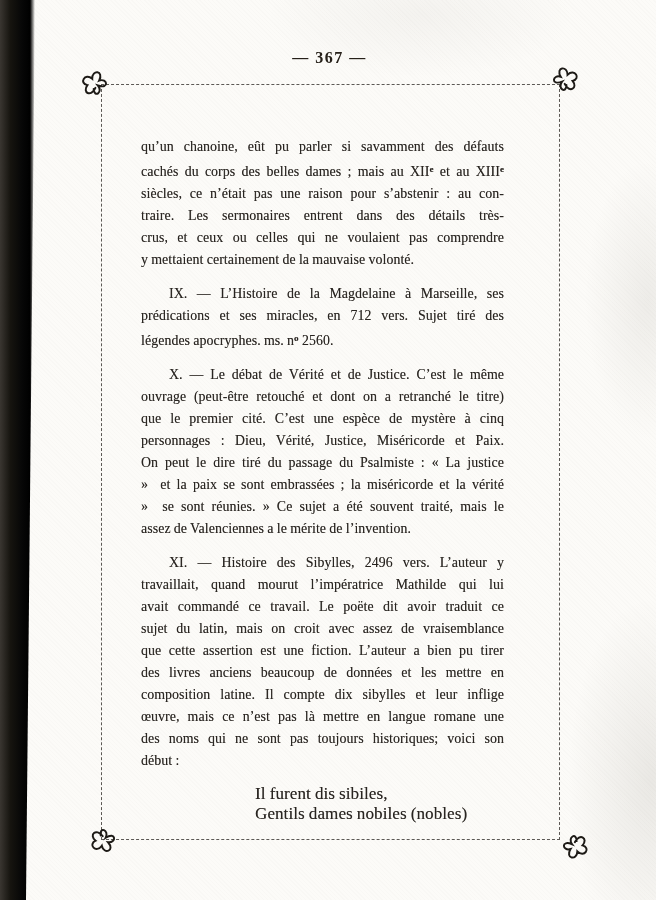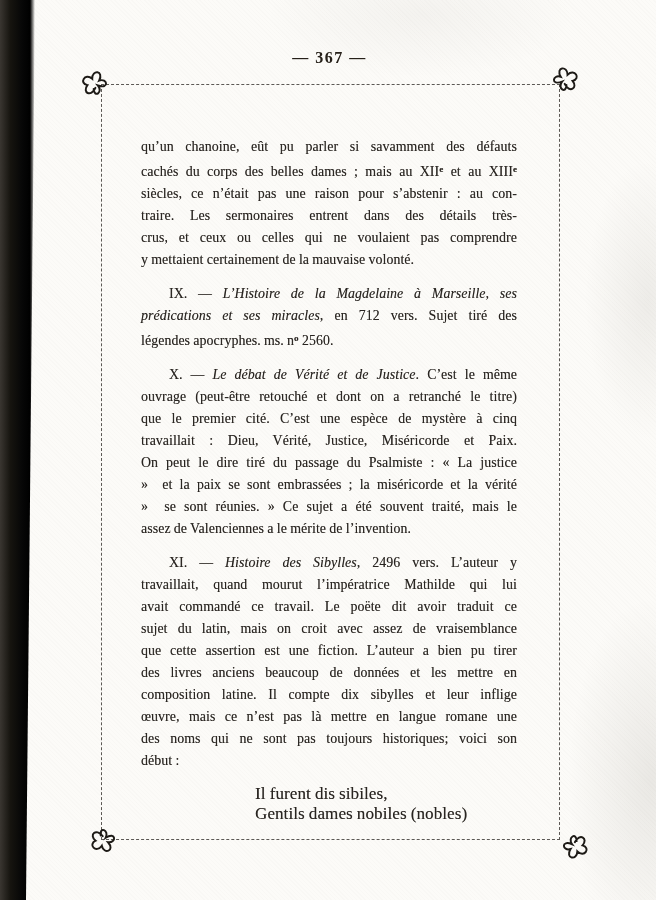--- a/index.html
+++ b/index.html
@@ -38,25 +38,25 @@
   .orn.tl{left:80px;top:70px;transform:rotate(-8deg);}
   .orn.tr{left:550px;top:66px;transform:scaleX(-1) rotate(-6deg);}
   .orn.bl{left:88px;top:824px;transform:scaleY(-1) rotate(6deg);}
   .orn.br{left:560px;top:830px;transform:scale(-1,-1) rotate(-4deg);}
   .text-block{
     position:absolute;left:141px;top:136px;width:379px;
     font-size:13.8px;line-height:22px;
     letter-spacing:0.1px;word-spacing:-0.3px;
     text-shadow:0.2px 0.2px 0 rgba(40,36,32,0.45);
   }
-  .para{margin:0 3px 12px 0;}
+  .para{margin:0 16px 12px 0;}
   .line{text-align:justify;text-align-last:justify;}
   .line.last{text-align-last:left;}
   .para.indent .line:first-child{text-indent:28px;}
-  .it{font-style:italic;}
+  .it{}
   .sup{font-size:9px;vertical-align:4px;font-weight:700;}
   .verse{margin:2px 0 0 114px;font-size:17px;line-height:20px;}
 </style>
 </head>
 <body>
 
 <div class="page">
 
   <div class="scan-bar"></div>
 
@@ -97,21 +97,21 @@
         </div>
         <div class="para indent">
           <div class="line"><span>IX. — </span><span class="it">L’Histoire de la Magdelaine à Marseille, ses</span></div>
           <div class="line"><span class="it">prédications et ses miracles</span><span>, en 712 vers. Sujet tiré des</span></div>
           <div class="line last"><span>légendes apocryphes. ms. n</span><span class="sup">o</span><span> 2560.</span></div>
         </div>
         <div class="para indent">
           <div class="line"><span>X. — </span><span class="it">Le débat de Vérité et de Justice</span><span>. C’est le même</span></div>
           <div class="line"><span>ouvrage (peut-être retouché et dont on a retranché le titre)</span></div>
           <div class="line"><span>que le premier cité. C’est une espèce de mystère à cinq</span></div>
-          <div class="line"><span>travaillait : Dieu, Vérité, Justice, Miséricorde et Paix.</span></div>
+          <div class="line"><span>personnages : Dieu, Vérité, Justice, Miséricorde et Paix.</span></div>
           <div class="line"><span>On peut le dire tiré du passage du Psalmiste : « La justice</span></div>
           <div class="line"><span>»&nbsp;&nbsp;et la paix se sont embrassées ; la miséricorde et la vérité</span></div>
           <div class="line"><span>»&nbsp;&nbsp;se sont réunies. » Ce sujet a été souvent traité, mais le</span></div>
           <div class="line last"><span>assez de Valenciennes a le mérite de l’invention.</span></div>
         </div>
         <div class="para indent">
           <div class="line"><span>XI. — </span><span class="it">Histoire des Sibylles</span><span>, 2496 vers. L’auteur y</span></div>
           <div class="line"><span>travaillait, quand mourut l’impératrice Mathilde qui lui</span></div>
           <div class="line"><span>avait commandé ce travail. Le poëte dit avoir traduit ce</span></div>
           <div class="line"><span>sujet du latin, mais on croit avec assez de vraisemblance</span></div>

